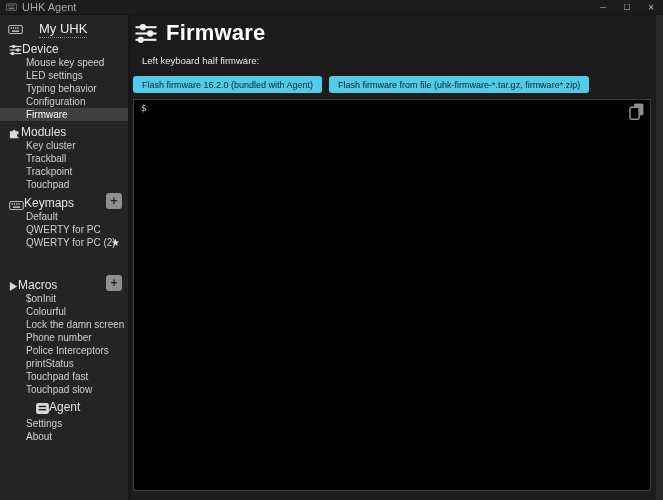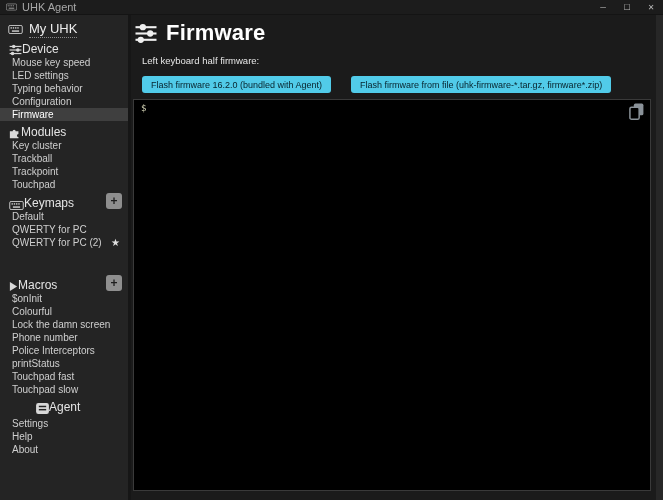--- a/index.html
+++ b/index.html
@@ -17,45 +17,45 @@
   .titlebar .appicon{margin:0 5px 0 6px;display:flex;align-items:center;color:#9a9a9a;}
   .titlebar .title{font-size:11px;color:#a8a8a8;flex:1;}
   .winctl{width:24px;height:15px;display:flex;align-items:center;justify-content:center;
     font-size:8px;color:#b8b8b8;cursor:default;}
   
   .sidebar{
     position:absolute;top:15px;left:0;width:128px;height:485px;
     background:#242424;box-sizing:border-box;
   }
   .divider{position:absolute;top:15px;left:128px;width:3px;height:485px;background:#161616;}
-  .myuhk{display:flex;align-items:center;gap:6px;margin-top:6px;height:17px;
+  .myuhk{display:flex;align-items:center;gap:16px;margin-top:6px;height:17px;
     padding-left:8px;color:#ececec;font-size:13px;cursor:pointer;}
   .myuhk .lbl{border-bottom:1px dotted #8a8a8a;padding-bottom:1px;}
   .sec-hd{display:flex;align-items:flex-end;height:14px;padding-left:9px;
     color:#e4e4e4;font-size:12px;position:relative;cursor:pointer;}
   .sec-hd.tall{height:17px;margin-top:26px;}
   .sec-hd .ico{display:flex;align-items:center;color:#d8d8d8;}
-  .side-item{height:13px;line-height:13px;padding-left:12px;font-size:10px;
+  .side-item{height:13px;line-height:13px;padding-left:26px;font-size:10px;
     color:#cfcfcf;cursor:pointer;position:relative;white-space:nowrap;}
   .side-item.selected{background:#3f3f3f;color:#ffffff;}
   .add-btn{position:absolute;right:6px;top:0;width:16px;height:16px;background:#8f8f8f;
     border:none;border-radius:3px;color:#1e1e1e;font-size:12px;font-weight:bold;
     line-height:15px;text-align:center;padding:0;cursor:pointer;font-family:inherit;}
   .star{position:absolute;right:8px;top:0;font-size:10px;color:#e0e0e0;line-height:13px;}
   
   .main{position:absolute;top:15px;left:131px;width:525px;height:485px;background:#1b1b1b;}
   .scrollstrip{position:absolute;top:15px;right:0;width:7px;height:485px;background:#272727;}
   .main-header{position:absolute;top:5px;left:3px;display:flex;align-items:center;gap:8px;color:#ffffff;}
   .main-header .ico{display:flex;align-items:center;color:#f0f0f0;}
   .main-title{font-size:22px;font-weight:bold;letter-spacing:.2px;}
   .fw-line1{position:absolute;top:28px;left:11px;font-size:9.5px;color:#e6e6e6;white-space:nowrap;}
   .fw-line2{position:absolute;top:40px;left:11px;font-size:9.5px;color:#e6e6e6;white-space:nowrap;}
   .fw-line1 .dim{color:#9a9a9a;}
   .fw-line1 .ver{font-weight:bold;color:#f4f4f4;}
-  .btn-row{position:absolute;top:61px;left:11px;display:flex;gap:20px;}
+  .btn-row{position:absolute;top:61px;left:2px;display:flex;gap:7px;}
   .flash-btn{background:#51cbe9;color:#07222b;border:none;border-radius:3px;height:17px;
     font-size:9px;padding:0 9px;font-family:inherit;cursor:pointer;white-space:nowrap;}
   .terminal{position:absolute;top:84px;left:2px;right:5px;bottom:9px;background:#000000;
     border:1px solid #3a3a3a;box-sizing:border-box;}
   .term-prompt{position:absolute;top:3px;left:7px;font-family:"DejaVu Sans Mono",monospace;
     font-size:9px;color:#d6d6b8;}
   .copy-btn{position:absolute;top:3px;right:6px;width:16px;height:18px;background:none;
     border:none;padding:0;cursor:pointer;}
 </style>
 </head>
@@ -171,21 +171,20 @@
     <span class="ico">
       <svg width="13" height="11" viewBox="0 0 14 12">
           <rect x="0" y="0" width="14" height="12" rx="2.5" fill="currentColor"></rect>
           <rect x="3" y="3" width="8" height="1.6" fill="#242424"></rect>
           <rect x="3" y="6.5" width="8" height="1.6" fill="#242424"></rect>
         </svg>
     </span>
     <span>Agent</span>
   </div>
   <div class="side-item" style="margin-top:3px;">Settings</div>
-  <div class="side-item">Help</div>
   <div class="side-item">About</div>
 </div>
 
 <div class="divider"></div>
 
 <div class="main">
 
   <div class="main-header">
     <span class="ico">
       <svg width="24" height="21" viewBox="0 0 22 20">

